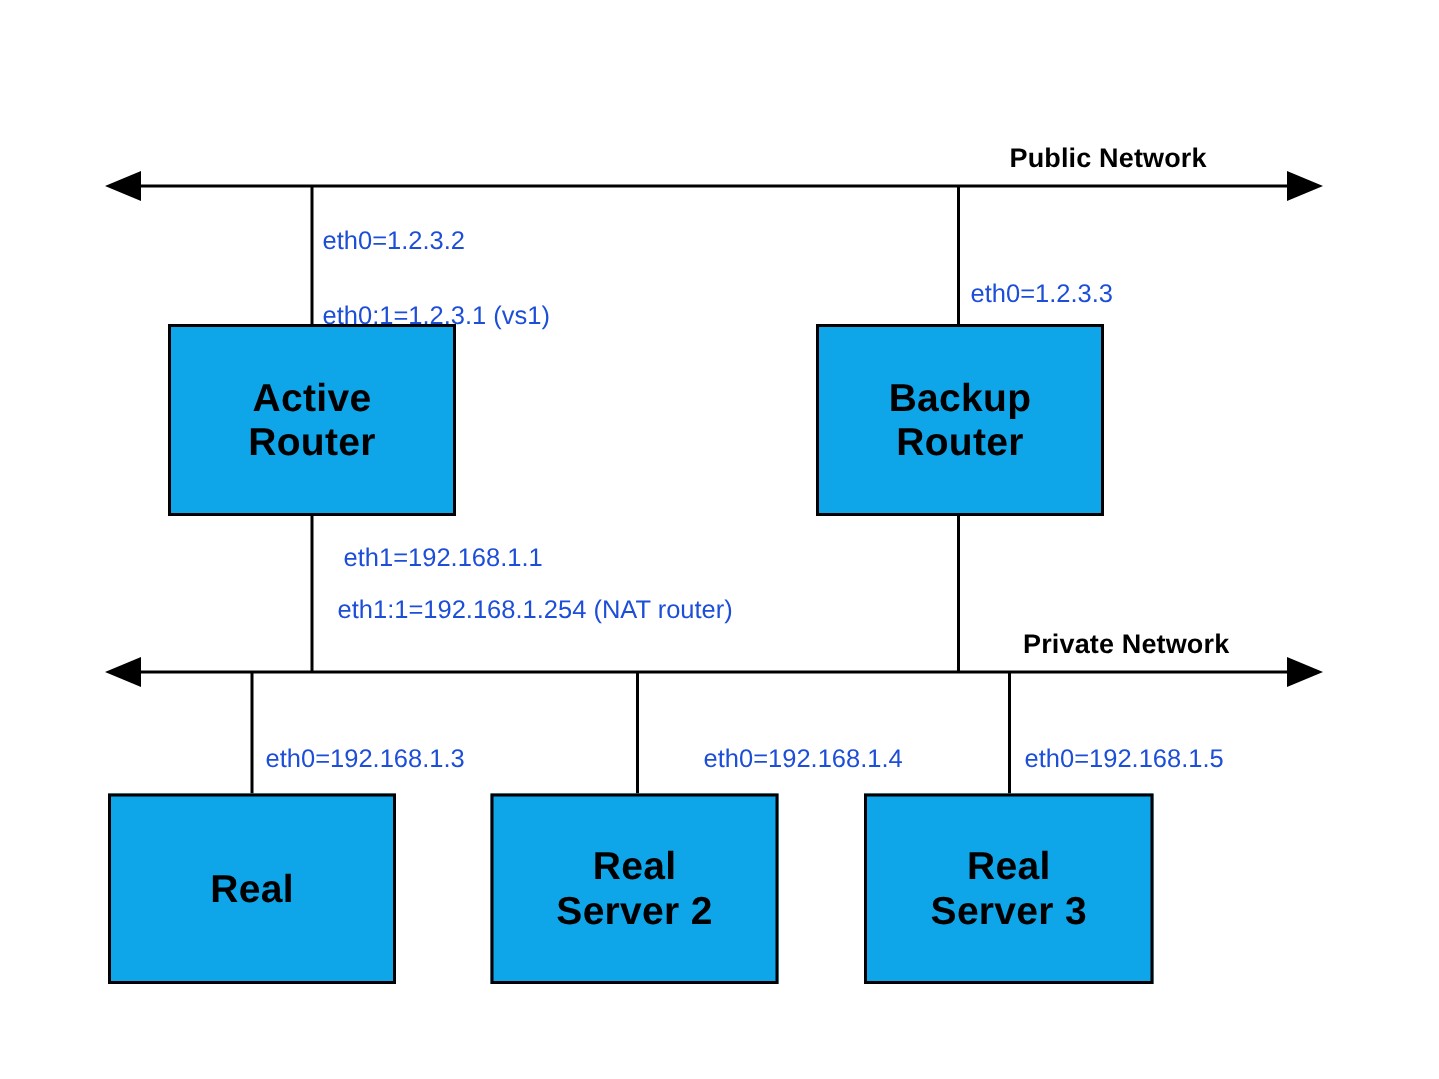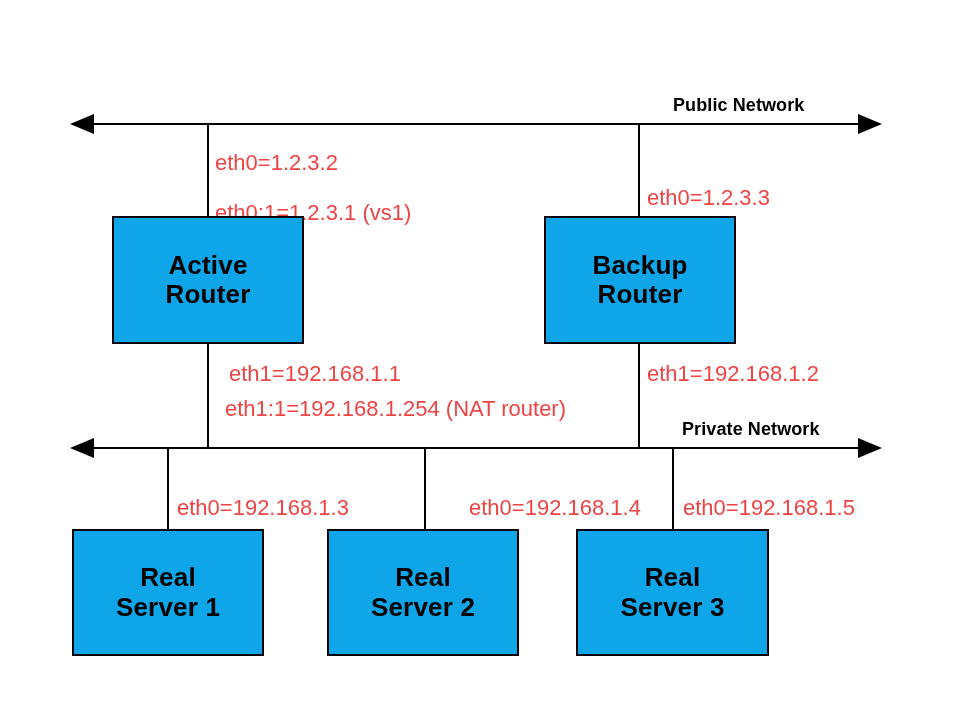--- a/index.html
+++ b/index.html
@@ -37,22 +37,22 @@
     font-size: 26px;
     line-height: 1.12;
     color: #000000;
     letter-spacing: 0.2px;
   }
   .node-box .line2 {
     display: block;
   }
   .iface-label {
     position: absolute;
-    font-size: 22px;
-    color: #ef4444;
+    font-size: 17px;
+    color: #1d4ed8;
     white-space: nowrap;
     line-height: 1.0;
   }
   .net-label {
     position: absolute;
     font-size: 18px;
     font-weight: bold;
     color: #000000;
     white-space: nowrap;
     line-height: 1.0;
@@ -104,31 +104,29 @@
 
   <div class="node-box" style="left:544px; top:216px; width:192px; height:128px;">
     <span class="line1">Backup</span>
     <span class="line2">Router</span>
   </div>
 
   <div class="iface-label" style="left:229px; top:363px;">eth1=192.168.1.1</div>
 
   <div class="iface-label" style="left:215px; top:398px;margin-left:10px;">eth1:1=192.168.1.254 (NAT router)</div>
 
-  <div class="iface-label" style="left:647px; top:363px;">eth1=192.168.1.2</div>
 
   <div class="iface-label" style="left:177px; top:497px;">eth0=192.168.1.3</div>
 
   <div class="iface-label" style="left:435px; top:497px;margin-left:34px;">eth0=192.168.1.4</div>
 
   <div class="iface-label" style="left:683px; top:497px;text-align:center;">eth0=192.168.1.5</div>
 
   <div class="node-box" style="left:72px; top:529px; width:192px; height:127px;">
     <span class="line1">Real</span>
-    <span class="line2">Server 1</span>
   </div>
 
   <div class="node-box" style="left:327px; top:529px; width:192px; height:127px;">
     <span class="line1">Real</span>
     <span class="line2">Server 2</span>
   </div>
 
   <div class="node-box" style="left:576px; top:529px; width:193px; height:127px;">
     <span class="line1">Real</span>
     <span class="line2">Server 3</span>

